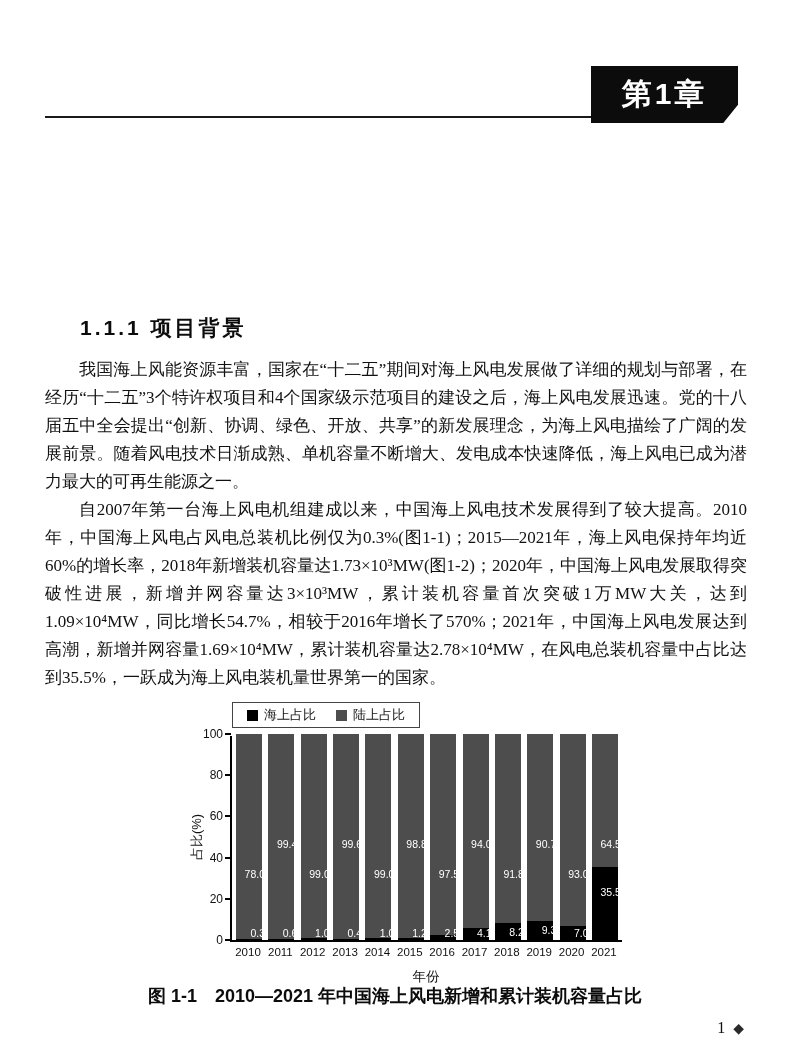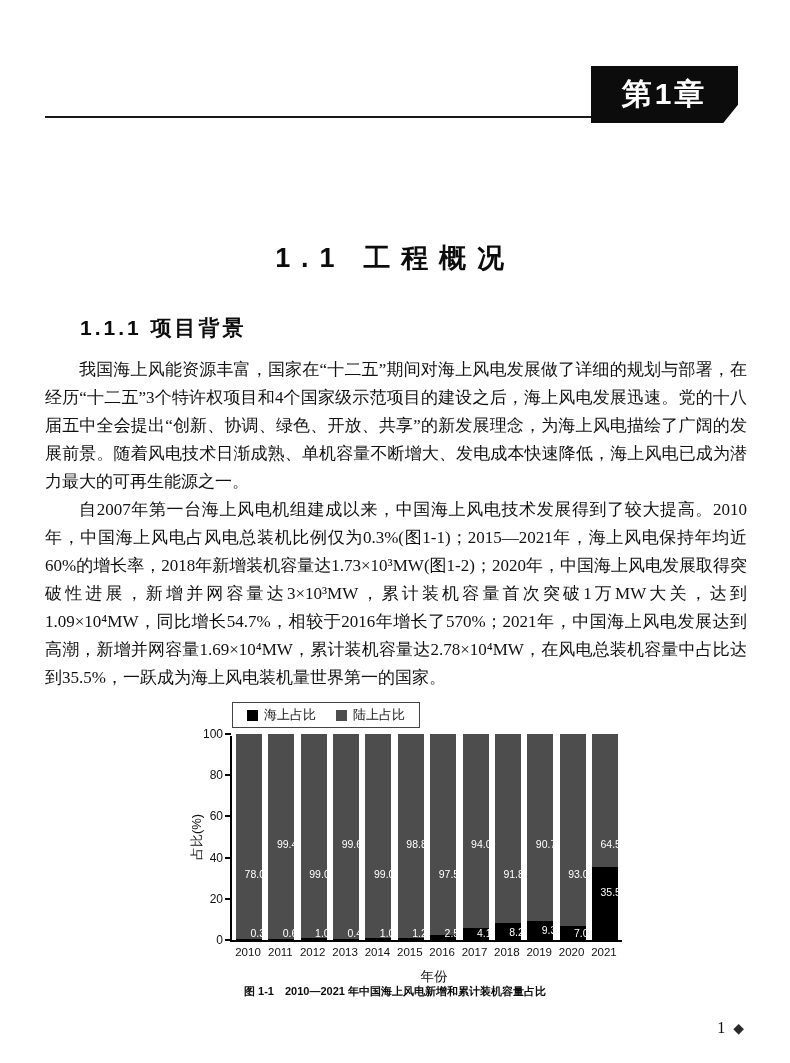--- a/index.html
+++ b/index.html
@@ -67,46 +67,45 @@
   .bar-label {
     position:absolute; left:-3px; width:32px; text-align:right; color:#ffffff;
     font-family:"Liberation Sans", sans-serif; font-size:10.5px; line-height:11px;
   }
   .x-ticks {
     position:absolute; left:52px; top:210px; width:392px;
     display:flex; justify-content:space-between; padding:0 4px;
   }
   .xtick { width:28px; text-align:center; font-family:"Liberation Sans", sans-serif; font-size:11.5px; }
   .xlabel {
-    position:absolute; left:60px; top:232px; width:392px; text-align:center;
+    position:absolute; left:52px; top:232px; width:392px; text-align:center;
     font-family:"Liberation Sans", sans-serif; font-size:13.5px;
   }
   .figure-caption {
     position:absolute; left:0; top:984px; width:100%; text-align:center;
-    font-family:"Liberation Sans", sans-serif; font-weight:bold; font-size:11px; color:#0c0c0c;
+    font-family:"Liberation Sans", sans-serif; font-weight:bold; font-size:18px; color:#0c0c0c;
   }
   .footer {
     position:absolute; right:46px; bottom:26px;
     display:flex; align-items:center; gap:8px; font-size:16px;
   }
   .diamond-icon { font-size:14px; color:#2a2a2a; }
 </style>
 </head>
 <body>
 
 <div class="page">
 
   <div class="header-rule"></div>
 
   <div class="chapter-badge">
     <span>第1章</span>
   </div>
 
 
-  <h1 class="section-heading">1.1 工程概况</h1>
 
   <h2 class="subsection-heading">1.1.1 项目背景</h2>
 
   <div class="body-text">
     <p>我国海上风能资源丰富，国家在“十二五”期间对海上风电发展做了详细的规划与部署，在经历“十二五”3个特许权项目和4个国家级示范项目的建设之后，海上风电发展迅速。党的十八届五中全会提出“创新、协调、绿色、开放、共享”的新发展理念，为海上风电描绘了广阔的发展前景。随着风电技术日渐成熟、单机容量不断增大、发电成本快速降低，海上风电已成为潜力最大的可再生能源之一。</p>
     <p>自2007年第一台海上风电机组建成以来，中国海上风电技术发展得到了较大提高。2010年，中国海上风电占风电总装机比例仅为0.3%(图1-1)；2015—2021年，海上风电保持年均近60%的增长率，2018年新增装机容量达1.73×10³MW(图1-2)；2020年，中国海上风电发展取得突破性进展，新增并网容量达3×10³MW，累计装机容量首次突破1万MW大关，达到1.09×10⁴MW，同比增长54.7%，相较于2016年增长了570%；2021年，中国海上风电发展达到高潮，新增并网容量1.69×10⁴MW，累计装机容量达2.78×10⁴MW，在风电总装机容量中占比达到35.5%，一跃成为海上风电装机量世界第一的国家。</p>
   </div>
 
   <div class="figure">
     <div class="legend">

